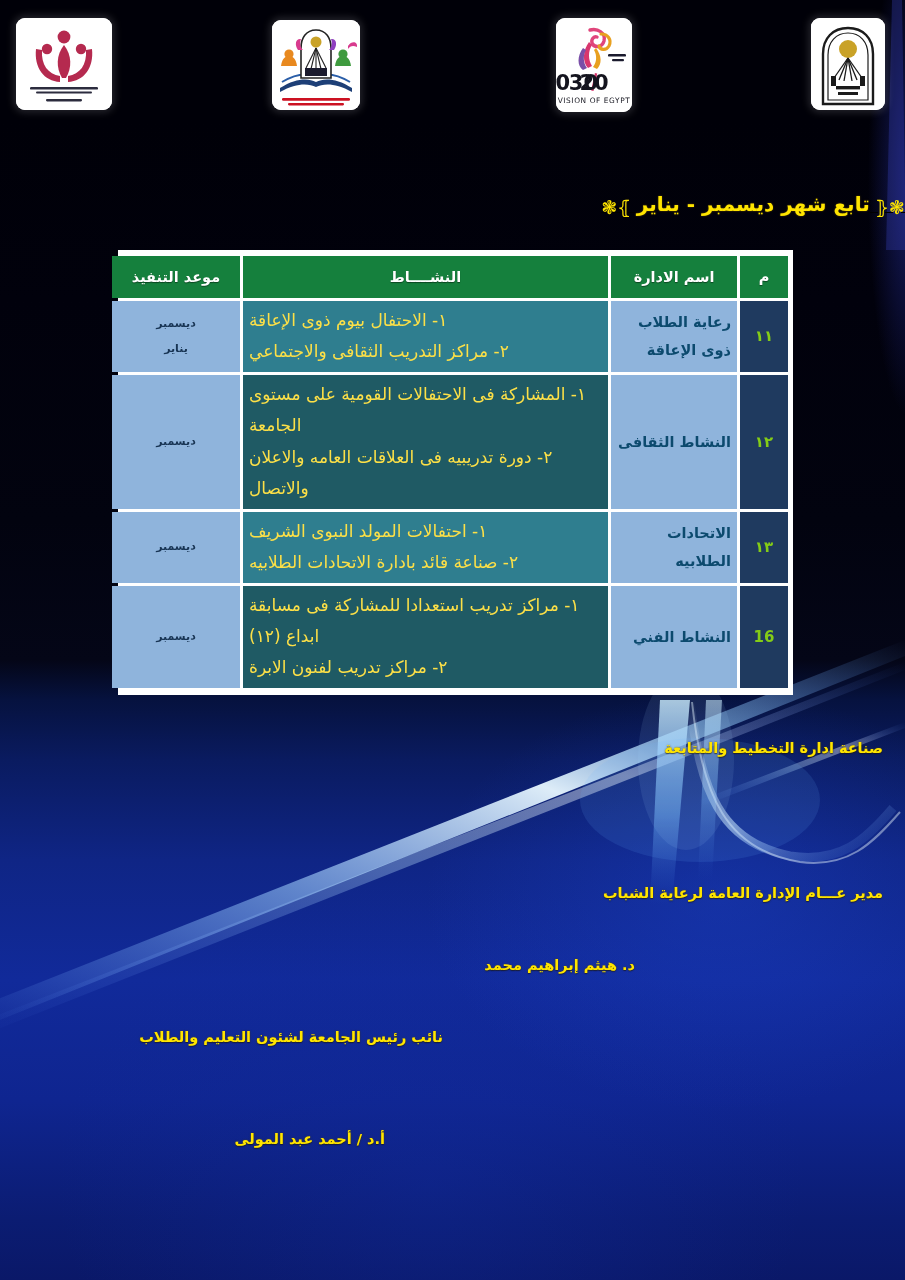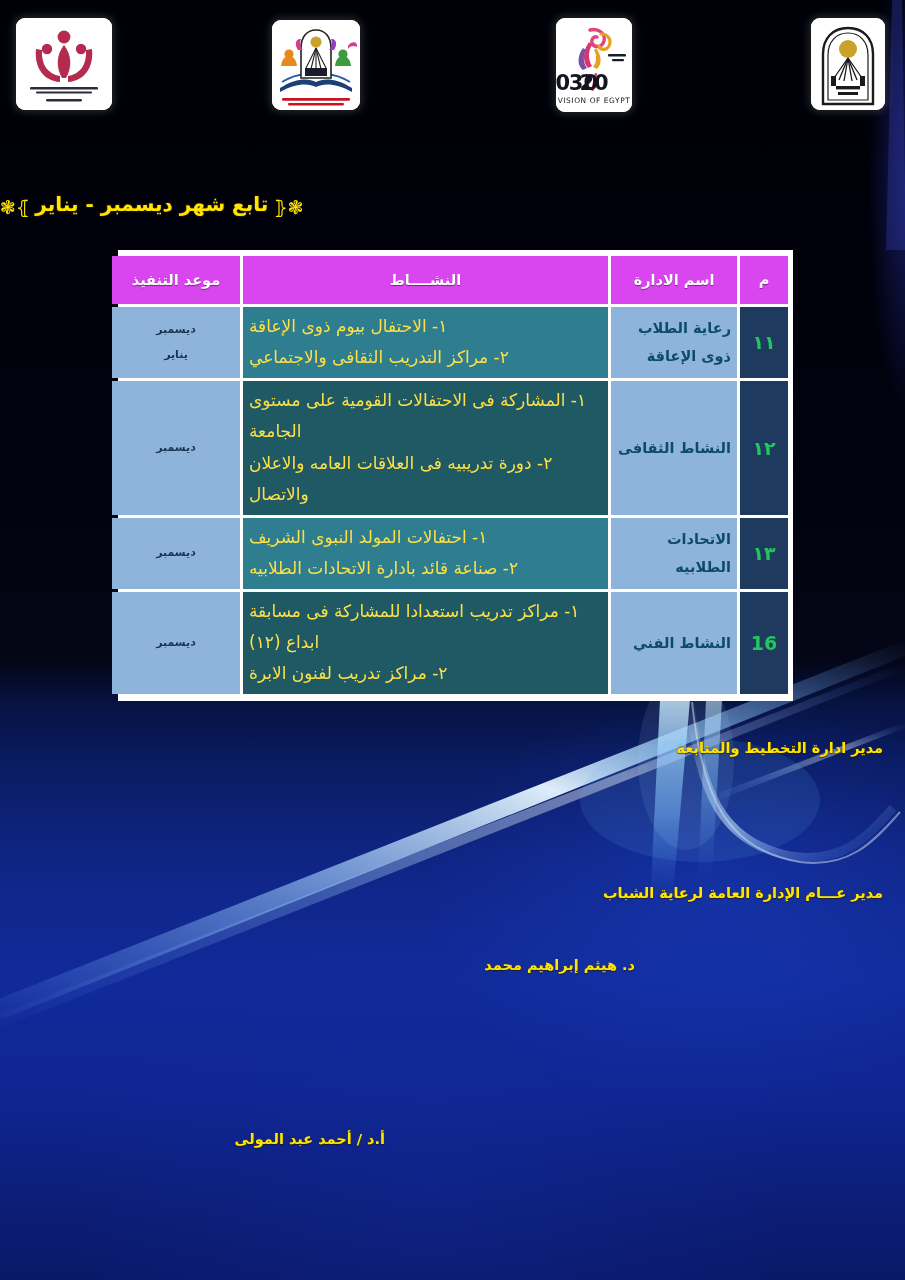--- a/index.html
+++ b/index.html
@@ -66,21 +66,21 @@
     overflow: hidden;
   }
   .logo svg { display: block; }
 
   
   .title-wrap {
     position: absolute;
     top: 192px;
     left: 0;
     width: 905px;
-    text-align: left;
+    text-align: right;
     text-decoration: underline;
   }
   .title-text {
     display: inline-block;
     color: #ffe500;
     font-family: "DejaVu Sans", sans-serif;
     font-size: 20px;
     font-weight: bold;
     letter-spacing: 0px;
     text-shadow: 0 0 2px rgba(120,90,0,.8);
@@ -115,34 +115,34 @@
     padding: 4px 6px;
     box-sizing: border-box;
   }
   
   col.c-num   { width: 48px; }
   col.c-dept  { width: 126px; }
   col.c-act   { width: 365px; }
   col.c-date  { width: 128px; }
 
   table.sched thead th {
-    background: #d946ef;
+    background: #15803d;
     color: #ffffff;
     font-size: 14.5px;
     font-weight: bold;
     text-align: center;
-    height: 48px;
+    height: 42px;
     letter-spacing: .3px;
     text-shadow: 0 1px 1px rgba(0,0,0,.45);
   }
   td.num {
     background: #1f3a5f;
-    color: #22c55e;
+    color: #84cc16;
     text-align: center;
-    font-size: 19px;
+    font-size: 15px;
     font-weight: bold;
   }
   td.dept {
     background: #8fb4dc;
     color: #0c4a6e;
     font-size: 14.5px;
     font-weight: bold;
     line-height: 1.95;
   }
   td.date {
@@ -417,18 +417,19 @@
               <span class="line">٢- مراكز تدريب لفنون الابرة</span>
             </td>
             <td class="date">
               <span class="line" style="display: block;">ديسمبر</span>
             </td>
           </tr>
         </tbody>
     </table>
   </div>
 
-  <div class="sig sig-1">مدير ادارة التخطيط والمتابعة</div>
+  <div class="sig sig-1">صناعة ادارة التخطيط والمتابعة</div>
   <div class="sig sig-2">مدير عـــام الإدارة العامة لرعاية الشباب</div>
   <div class="sig sig-3">د. هيثم إبراهيم محمد</div>
+  <div class="sig sig-4">نائب رئيس الجامعة لشئون التعليم والطلاب</div>
   <div class="sig sig-5">أ.د / أحمد عبد المولى</div>
 
 </div>
 
 </body></html>

